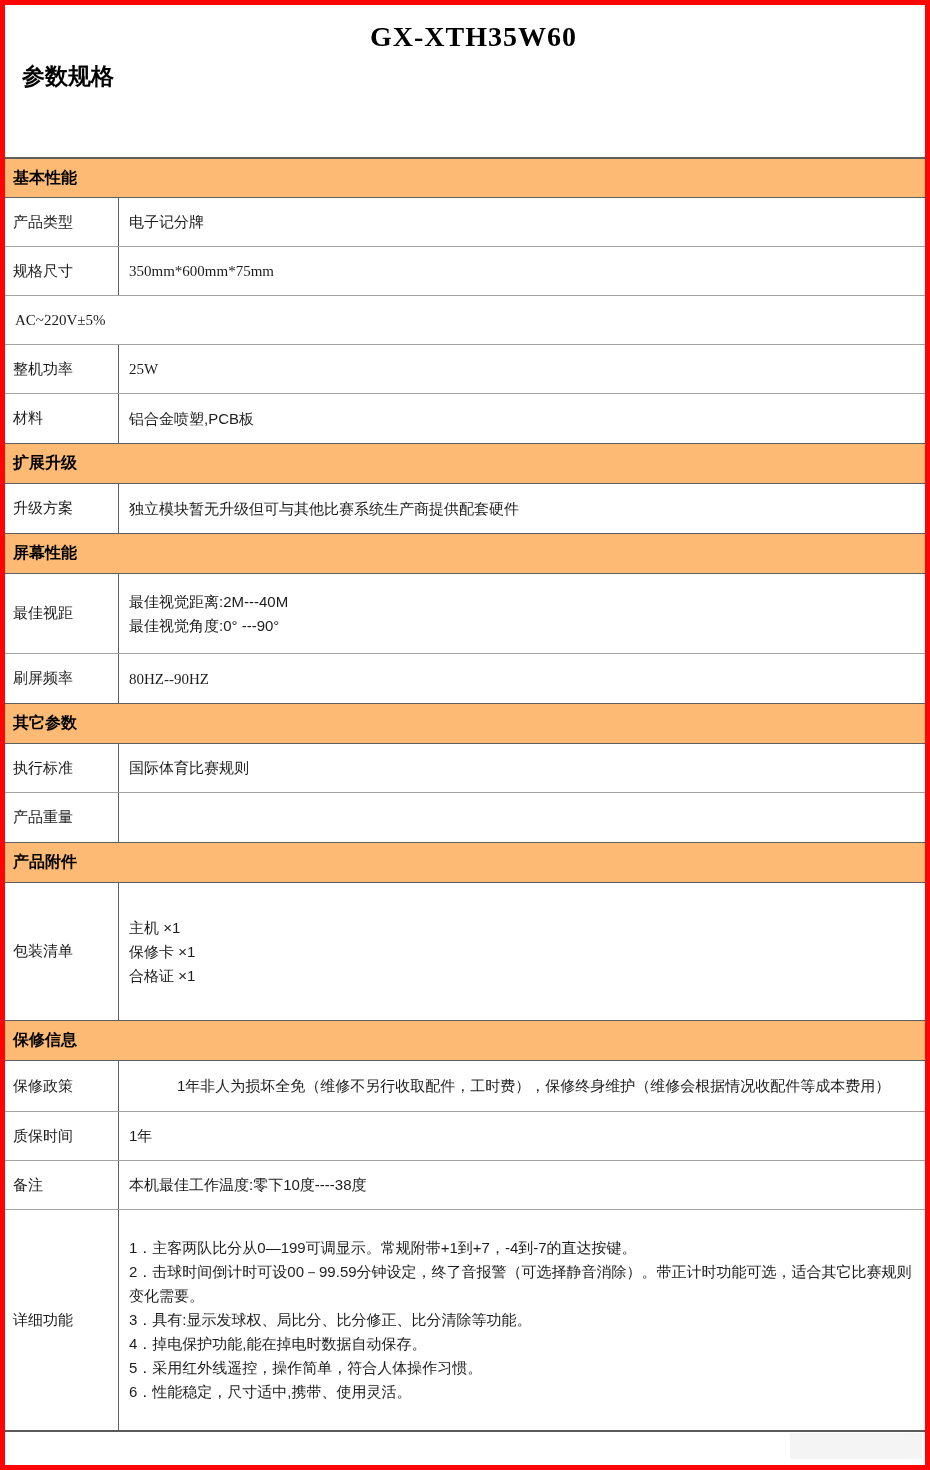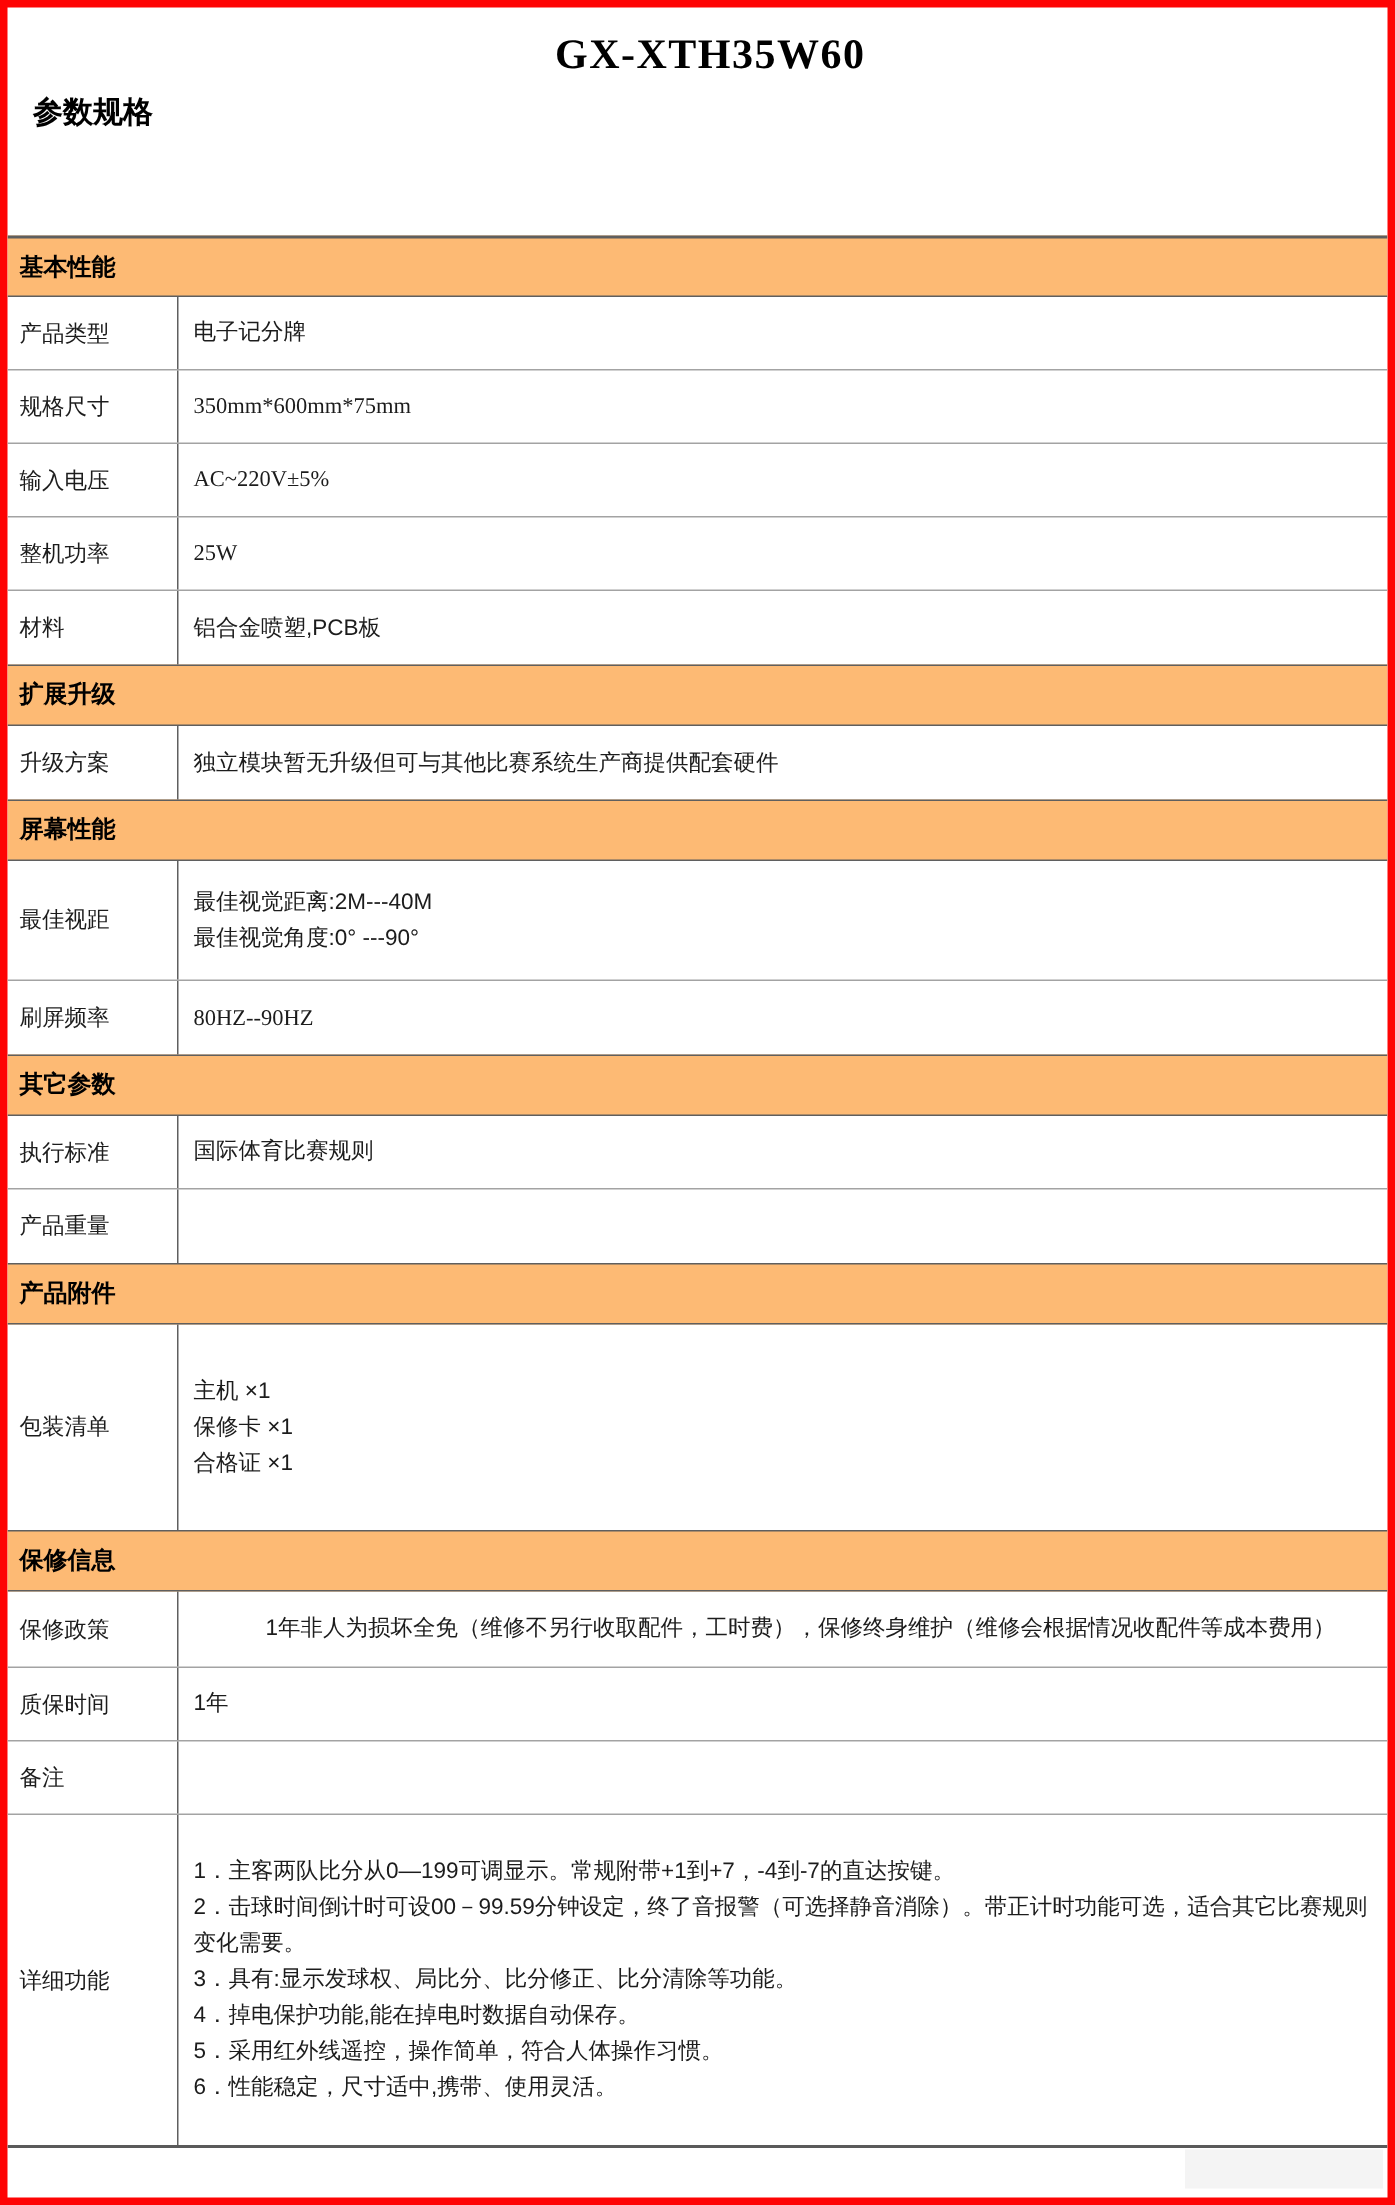--- a/index.html
+++ b/index.html
@@ -17,21 +17,21 @@
     font-family:"Liberation Serif", serif;
     font-weight:bold;
     font-size:28px;
     letter-spacing:1px;
     color:#000;
     text-align:center;
   }
   .subtitle {
     margin-top:8px;
     font-weight:bold;
-    font-size:20px;
+    font-size:23px;
     color:#000;
   }
   .spec-table { width:100%; }
   .section-heading {
     height:41px;
     display:flex; align-items:center;
     padding-left:8px;
     font-weight:bold;
     font-size:16px;
     background:#fdba74;
@@ -89,21 +89,20 @@
       <div class="section-heading">基本性能</div>
       <div class="row">
         <div class="row-label">产品类型</div>
         <div class="row-value">电子记分牌</div>
       </div>
       <div class="row">
         <div class="row-label">规格尺寸</div>
         <div class="row-value serif-val">350mm*600mm*75mm</div>
       </div>
       <div class="row">
-        <div class="row-label">输入电压</div>
         <div class="row-value serif-val">AC~220V±5%</div>
       </div>
       <div class="row">
         <div class="row-label">整机功率</div>
         <div class="row-value serif-val">25W</div>
       </div>
       <div class="row">
         <div class="row-label">材料</div>
         <div class="row-value">铝合金喷塑,PCB板</div>
       </div>
@@ -160,20 +159,21 @@
       <div class="row h51">
         <div class="row-label">保修政策</div>
         <div class="row-value">1年非人为损坏全免（维修不另行收取配件，工时费），保修终身维护（维修会根据情况收配件等成本费用）</div>
       </div>
       <div class="row">
         <div class="row-label">质保时间</div>
         <div class="row-value">1年</div>
       </div>
       <div class="row">
         <div class="row-label">备注</div>
+        <div class="row-value">本机最佳工作温度:零下10度----38度</div>
       </div>
       <div class="row h222">
         <div class="row-label">详细功能</div>
         <div class="row-value detail-lines">
           <div>1．主客两队比分从0—199可调显示。常规附带+1到+7，-4到-7的直达按键。</div>
           <div>2．击球时间倒计时可设00－99.59分钟设定，终了音报警（可选择静音消除）。带正计时功能可选，适合其它比赛规则变化需要。</div>
           <div>3．具有:显示发球权、局比分、比分修正、比分清除等功能。</div>
           <div>4．掉电保护功能,能在掉电时数据自动保存。</div>
           <div>5．采用红外线遥控，操作简单，符合人体操作习惯。</div>
           <div>6．性能稳定，尺寸适中,携带、使用灵活。</div>

